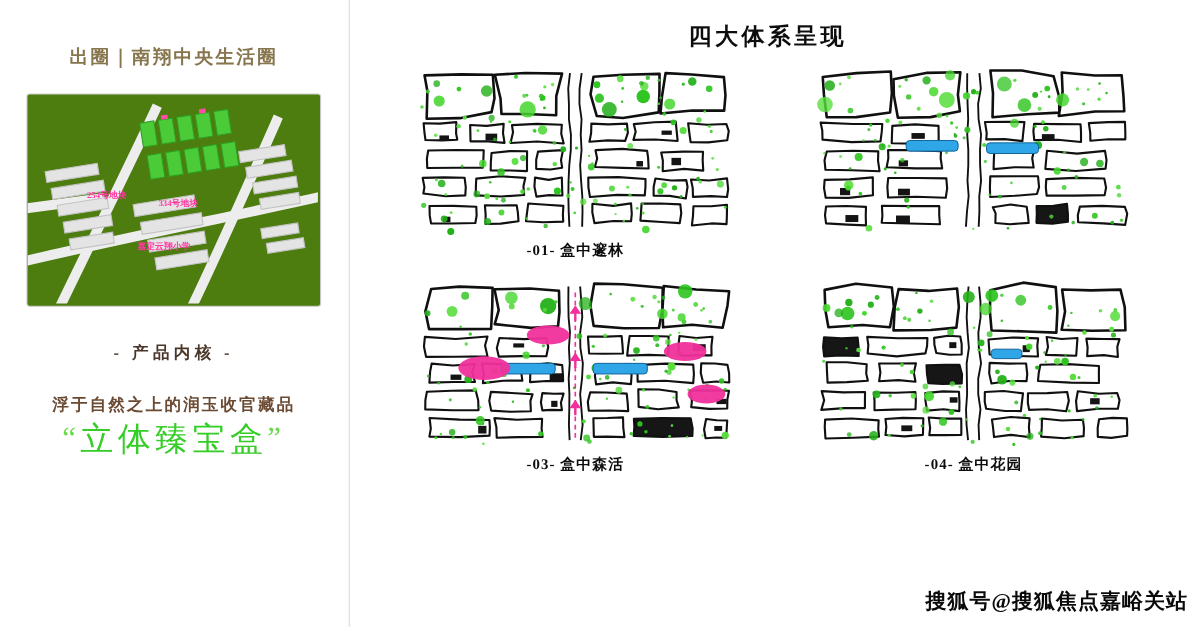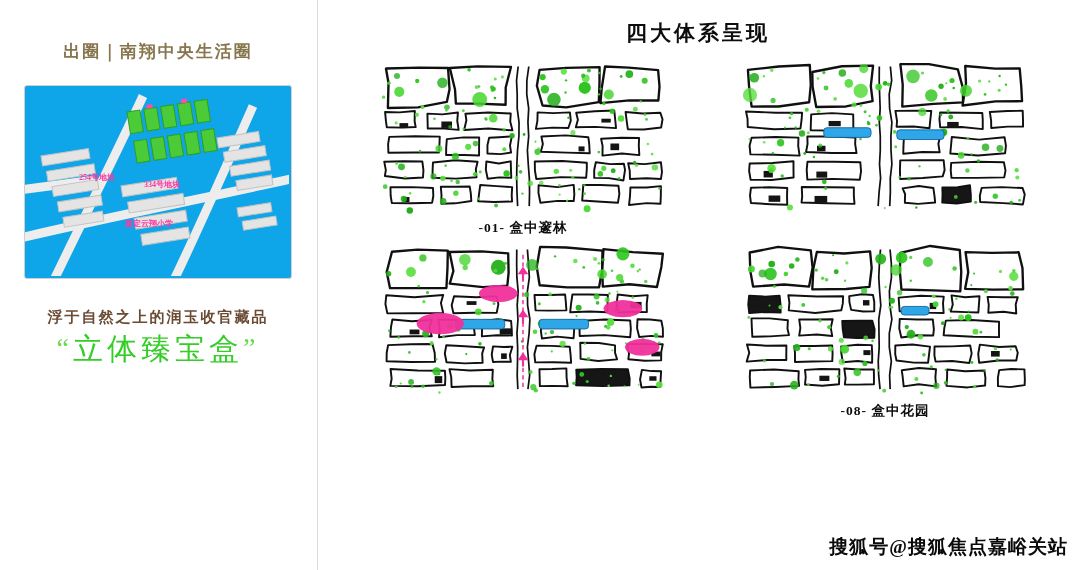--- a/index.html
+++ b/index.html
@@ -3,39 +3,39 @@
 <meta charset="utf-8">
 <style>
   html,body{margin:0;padding:0;background:#fff;}
   body{width:1080px;height:570px;overflow:hidden;
        font-family:"Liberation Serif","DejaVu Serif",serif;color:#111;}
   .page{position:relative;width:1080px;height:570px;display:flex;}
 
   
   .left{width:316px;box-sizing:border-box;padding-top:40px;text-align:center;flex:0 0 316px;}
   .left-title{font-size:17px;font-weight:bold;color:#87764d;letter-spacing:2px;margin:0 0 22px;}
-  .map-box{width:266px;height:192px;margin:0 auto;border:1px solid #cfcfcf;border-radius:3px;background:#0ea5e9;overflow:hidden;}
+  .map-box{width:266px;height:192px;margin:0 auto;border:1px solid #cfcfcf;border-radius:3px;background:#4d7c0f;overflow:hidden;}
   .map-svg{width:264px;height:190px;display:block;}
   .core-label{margin-top:32px;font-size:15px;font-weight:bold;color:#4a372a;letter-spacing:4px;}
   .tagline{margin-top:29px;font-size:15px;font-weight:bold;color:#6b4a33;letter-spacing:2px;}
   .headline{margin-top:3px;font-size:30px;font-weight:normal;color:#35cd27;letter-spacing:4px;line-height:1.25;}
   .headline .quote{color:#6cd94f;font-size:28px;vertical-align:top;}
 
   
   .divider{position:absolute;left:317px;top:0;bottom:0;width:1px;background:#dcdcdc;}
 
   
   .main{flex:1;position:relative;box-sizing:border-box;padding-top:19px;}
   .main-title{text-align:center;font-size:21px;font-weight:bold;letter-spacing:3px;margin:0 0 14px;color:#0d0d0d;}
-  .grid{display:grid;grid-template-columns:1fr 1fr;justify-items:center;row-gap:7px;padding:0 14px 0 26px;}
+  .grid{display:grid;grid-template-columns:1fr 1fr;justify-items:center;row-gap:18px;padding:0 14px 0 26px;}
   figure{margin:0;text-align:center;}
   .diagram-svg{width:290px;height:156px;display:block;margin:0 auto;}
   figcaption{font-size:13.5px;font-weight:bold;letter-spacing:1px;margin-top:2px;color:#0d0d0d;}
 
-  .watermark{position:absolute;right:12px;bottom:10px;font-size:19px;font-weight:bold;
+  .watermark{position:absolute;right:0;bottom:10px;font-size:19px;font-weight:bold;
              letter-spacing:1px;color:#0a0a0a;}
 </style>
 </head>
 <body>
 
 <div class="page">
 
   <aside class="left">
     <h2 class="left-title">出圈｜南翔中央生活圈</h2>
 
@@ -87,20 +87,21 @@
           <rect x="55" y="-4" width="6" height="4" fill="#ff4da6" stroke="none"></rect>
         </g>
         <g font-size="8" font-weight="bold" fill="#ff37a0" text-anchor="middle">
           <text x="72" y="94">254号地块</text>
           <text x="137" y="101">334号地块</text>
           <text x="124" y="140">嘉定云翔小学</text>
         </g>
       </svg>
     </div>
 
+    <div class="core-label">- 产品内核 -</div>
     <div class="tagline">浮于自然之上的润玉收官藏品</div>
     <div class="headline">
       <span class="quote">“</span><span>立体臻宝盒</span><span class="quote">”</span>
     </div>
   </aside>
 
   <div class="divider"></div>
 
   <main class="main">
     <h1 class="main-title">四大体系呈现</h1>
@@ -524,20 +525,21 @@
             <path d="M130 28 L135 21 L140 28 Z" fill="#f1309b"></path>
             <path d="M135 74 L135 62" stroke="#f1309b" stroke-width="2" fill="none"></path>
             <path d="M130 68 L135 61 L140 68 Z" fill="#f1309b"></path>
             <path d="M135 114 L135 102" stroke="#f1309b" stroke-width="2" fill="none"></path>
             <path d="M130 108 L135 101 L140 108 Z" fill="#f1309b"></path>
             <ellipse cx="58" cy="74" rx="22" ry="10" fill="#f1309b" fill-opacity="0.95"></ellipse>
             <ellipse cx="112" cy="46" rx="18" ry="8" fill="#f1309b" fill-opacity="0.95"></ellipse>
             <ellipse cx="228" cy="60" rx="18" ry="8" fill="#f1309b" fill-opacity="0.95"></ellipse>
             <ellipse cx="246" cy="96" rx="16" ry="8" fill="#f1309b" fill-opacity="0.95"></ellipse>
           </svg>
+          <figcaption>-03- 盒中森活</figcaption>
         </figure>
         <figure>
           <svg viewBox="0 0 270 145" class="diagram-svg">
             <path d="M9.0 7.8 L 35.5 2.6 L 65.9 5.8 L 67.6 21.9 L 64.3 39.5 L 41.2 37.6 L 12.2 39.5 L 9.6 24.9 Z" fill="#fff" stroke="#101010" stroke-width="2.2" stroke-linejoin="round"></path>
             <path d="M71.6 7.2 L 97.0 8.7 L 121.1 6.7 L 122.6 22.2 L 120.5 39.8 L 98.8 41.8 L 67.3 42.1 L 68.3 22.8 Z" fill="#fff" stroke="#101010" stroke-width="2.2" stroke-linejoin="round"></path>
             <path d="M8.5 48.0 L 23.6 48.9 L 36.9 48.1 L 37.8 57.1 L 37.8 63.8 L 21.5 63.3 L 8.6 64.2 L 7.7 56.1 Z" fill="#161616" stroke="#101010" stroke-width="1.8" stroke-linejoin="round"></path>
             <path d="M45.0 47.6 L 71.4 48.8 L 96.0 48.6 L 95.7 55.4 L 94.3 61.6 L 70.0 64.1 L 45.4 61.7 L 46.0 54.5 Z" fill="#fff" stroke="#101010" stroke-width="1.8" stroke-linejoin="round"></path>
             <path d="M101.7 48.4 L 113.5 46.6 L 123.8 47.3 L 125.0 53.6 L 125.0 62.5 L 114.7 62.7 L 103.5 61.2 L 101.9 54.2 Z" fill="#fff" stroke="#101010" stroke-width="1.8" stroke-linejoin="round"></path>
             <rect x="114.5" y="52.1" width="6.0" height="5.0" fill="#141414"></rect>
             <path d="M10.7 69.1 L 27.7 69.1 L 44.6 70.8 L 44.2 78.7 L 45.6 84.7 L 27.9 85.9 L 11.5 86.3 L 11.0 77.2 Z" fill="#fff" stroke="#101010" stroke-width="1.8" stroke-linejoin="round"></path>
@@ -651,19 +653,19 @@
             <circle cx="196.1" cy="68.6" r="1.0" fill="#5ade3f" fill-opacity="0.93"></circle>
             <circle cx="141.5" cy="52.7" r="2.8" fill="#24b01a" fill-opacity="0.94"></circle>
             <circle cx="86.7" cy="10.4" r="1.0" fill="#24b01a" fill-opacity="0.99"></circle>
             <circle cx="74.5" cy="71.3" r="1.7" fill="#45d62e" fill-opacity="0.85"></circle>
             <circle cx="123.4" cy="89.9" r="1.2" fill="#45d62e" fill-opacity="0.99"></circle>
             <circle cx="37.7" cy="58.7" r="2.0" fill="#5ade3f" fill-opacity="0.97"></circle>
             <circle cx="94.3" cy="89.5" r="2.4" fill="#45d62e" fill-opacity="0.76"></circle>
             <circle cx="50.5" cy="131.3" r="4.0" fill="#24b01a" fill-opacity="0.88"></circle>
             <rect x="150" y="58" width="26" height="8" rx="3" fill="#2fa6e8" stroke="#0d5f93" stroke-width="0.8"></rect>
           </svg>
-          <figcaption>-08- 盒中花园</figcaption>
+          <figcaption>-04- 盒中花园</figcaption>
         </figure>
       </div>
     <div class="watermark">搜狐号@搜狐焦点嘉峪关站</div>
   </main>
 
 </div>
 
 </body></html>

